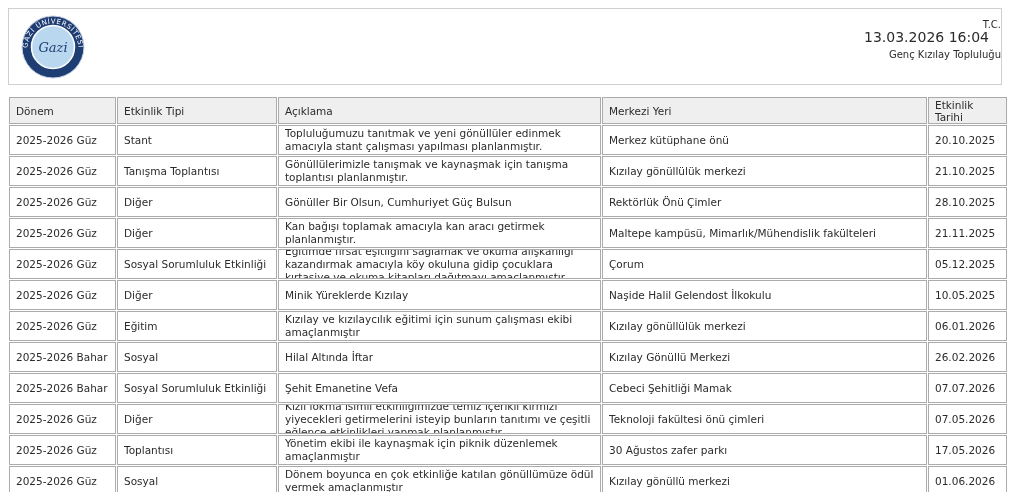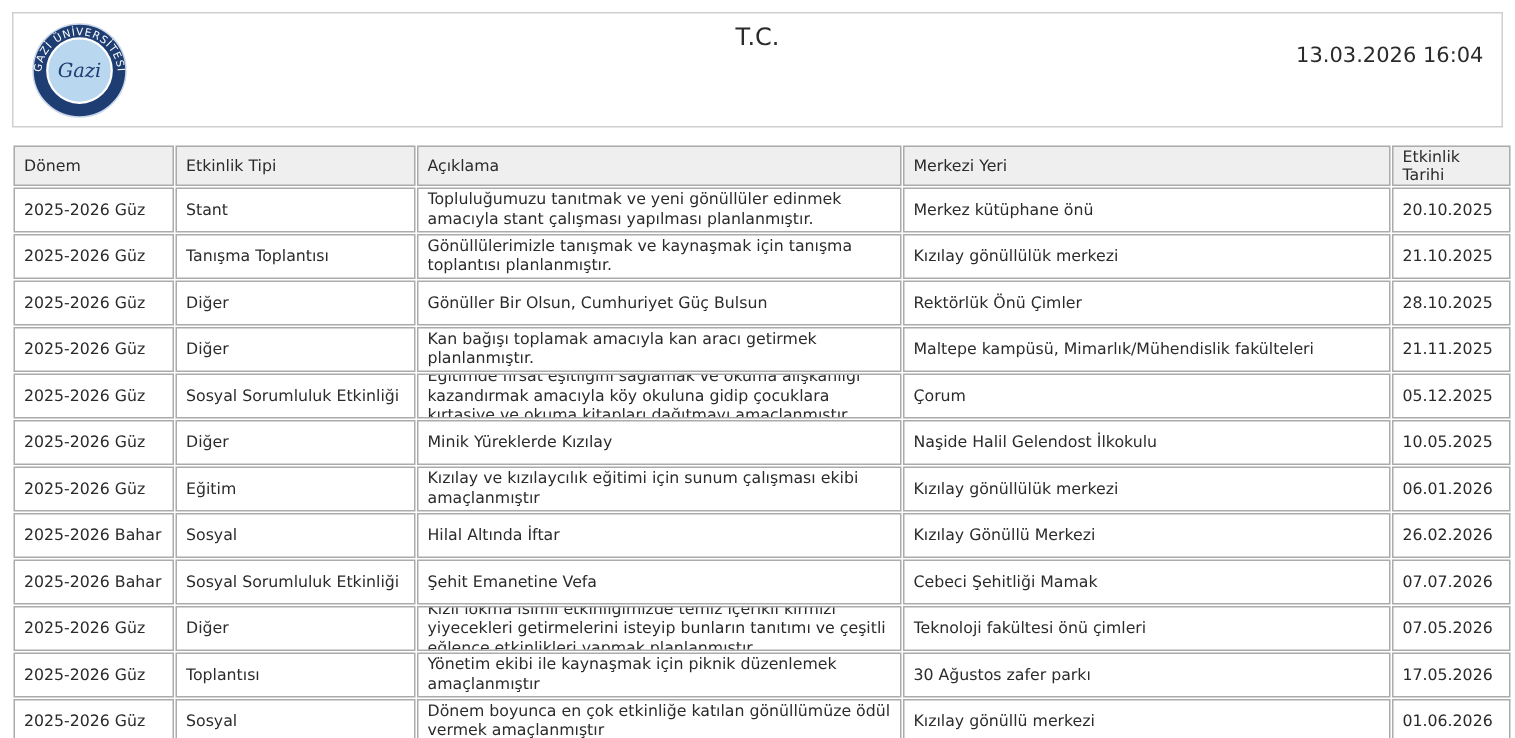--- a/index.html
+++ b/index.html
@@ -16,22 +16,22 @@
   
   .report-header {
     position: relative;
     width: 994px; height: 77px;
     border: 1px solid #cfcfcf;
     background: #ffffff;
   }
   .logo-wrap { position: absolute; left: 12px; top: 6px; width: 64px; height: 64px; }
   .title-block {
     position: absolute; left: 0; right: 0; top: 9px;
-    text-align: center;
-    font-size: 16px; line-height: 13px;
+    text-align: right;
+    font-size: 10px; line-height: 13px;
   }
   .title-gap { height: 17px; }
   .timestamp {
     position: absolute; right: 12px; top: 20px;
     font-size: 14px; color: #2b2b2b;
   }
 
   
   table.report {
     margin-top: 11px;
@@ -86,20 +86,21 @@
         <text font-size="6.5" fill="#b9d7ee" letter-spacing="1" font-family="DejaVu Sans, sans-serif">
           <textPath href="#arcBottom" startOffset="50%" text-anchor="middle">1926</textPath>
         </text>
         <text x="32" y="36.5" font-family="DejaVu Serif, serif" font-style="italic" font-size="13" fill="#1e3d73" text-anchor="middle">Gazi</text>
       </svg>
     </div>
 
     <div class="title-block">
       <div>T.C.</div>
       <div class="title-gap"></div>
+      <div>Genç Kızılay Topluluğu</div>
     </div>
 
     <div class="timestamp">13.03.2026 16:04</div>
   </div>
 
   <table class="report">
     <colgroup>
       <col class="c-donem">
         <col class="c-tipi">
         <col class="c-acik">

